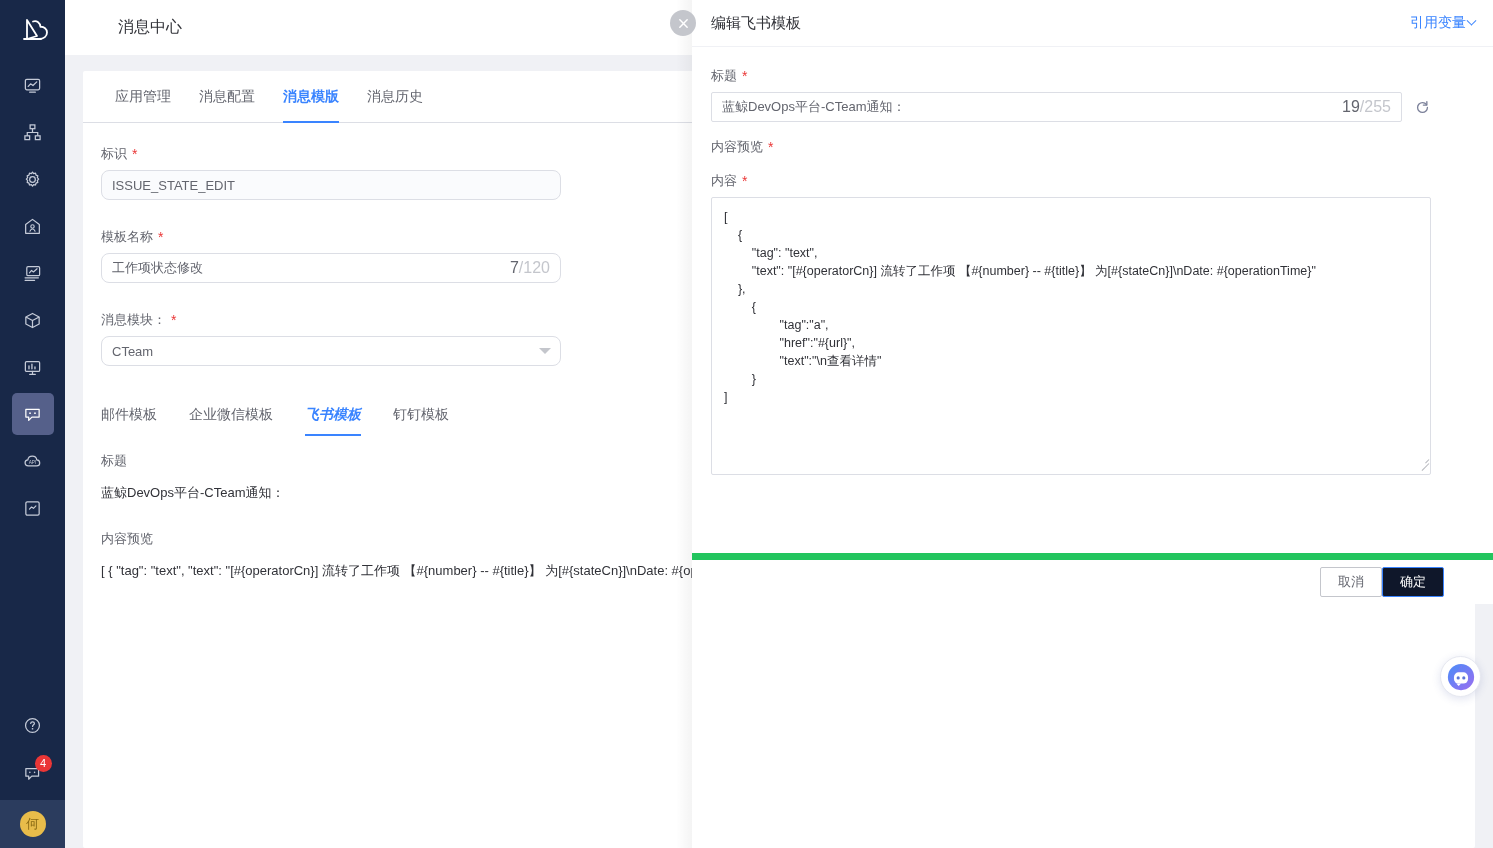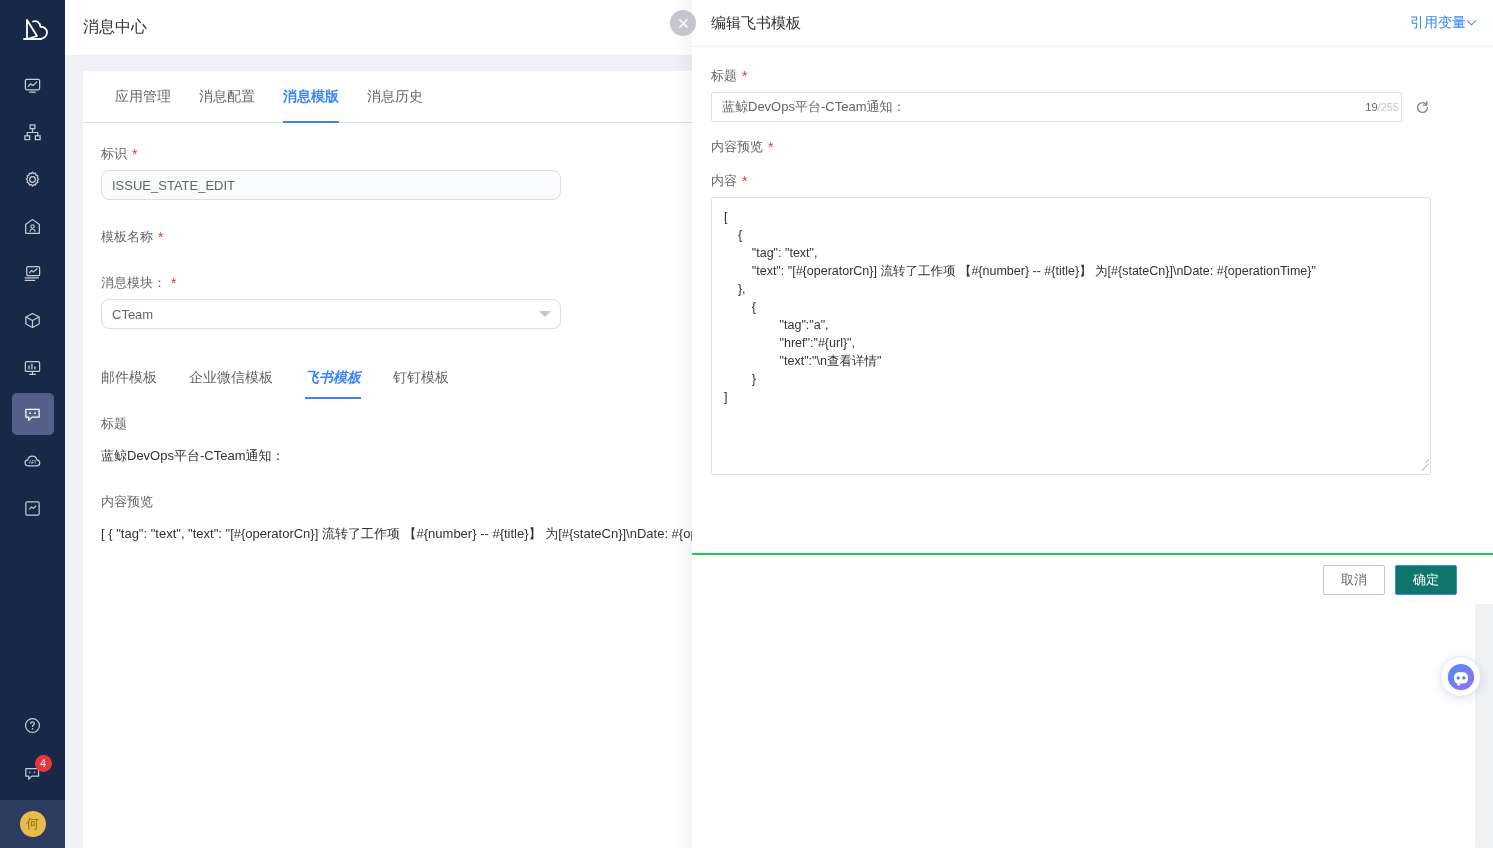--- a/index.html
+++ b/index.html
@@ -64,21 +64,21 @@
     position: absolute; left: 65px; top: 0;
     width: 1428px; height: 848px;
     background: #f0f1f5;
   }
   .topbar {
     height: 56px; background: #fff;
     display: flex; align-items: center;
     padding-left: 18px;
     border-bottom: 1px solid #f0f1f5;
   }
-  .topbar-title { font-size: 16px; color: #313238; }
+  .topbar-title { font-size: 16px; color: #313238; margin-left: 35px; }
 
   .content-wrap { padding: 15px 18px 0 18px; height: calc(848px - 56px); }
   .card {
     background: #fff; min-height: 777px;
     border-radius: 2px;
   }
   .tabbar {
     height: 52px; border-bottom: 1px solid #dcdee5;
     display: flex; align-items: stretch; padding-left: 18px;
   }
@@ -98,22 +98,22 @@
   .flabel { font-size: 13px; color: #63656e; margin-bottom: 7px; display: flex; align-items: center; }
   .req { color: #ea3636; margin-left: 5px; font-size: 14px; line-height: 1; }
   .input {
     position: relative;
     height: 30px; border: 1px solid #dcdee5; border-radius: 8px;
     display: flex; align-items: center; padding: 0 10px;
     font-size: 13px; color: #63656e; background: #fff;
   }
   .input.readonly { background: #fafbfd; color: #63656e; }
   .counter {
-    position: absolute; right: 2px; top: 50%; transform: translateY(-50%);
-    font-size: 11px; color: #c4c6cc;
+    position: absolute; right: 10px; top: 50%; transform: translateY(-50%);
+    font-size: 16px; color: #c4c6cc;
   }
   .counter b { color: #63656e; font-weight: 400; }
   .select-arrow {
     position: absolute; right: 9px; top: 50%; transform: translateY(-50%);
     width: 0; height: 0;
     border-left: 6px solid transparent; border-right: 6px solid transparent;
     border-top: 6px solid #c4c6cc;
   }
 
   .subtabs { display: flex; align-items: stretch; height: 42px; margin-top: 14px; }
@@ -208,32 +208,32 @@
   }
   .resize-grip::before, .resize-grip::after {
     content: ""; position: absolute; right: 0;
     height: 1px; background: #b5b7bd; transform-origin: right;
   }
   .resize-grip::before { bottom: 1px; width: 10px; transform: rotate(-45deg); }
   .resize-grip::after  { bottom: 5px; width: 5px;  transform: rotate(-45deg); }
 
   .modal-foot {
     height: 51px; flex: 0 0 51px;
-    border-top: 2px solid #22c55e;
+    border-top: 7px solid #22c55e;
     display: flex; align-items: center; justify-content: flex-end;
-    gap: 10px; padding-right: 36px;
+    padding-right: 49px;
   }
   .btn {
     height: 30px; min-width: 62px; padding: 0 16px;
     border-radius: 2px; font-size: 13px;
     display: flex; align-items: center; justify-content: center;
     cursor: pointer;
   }
   .btn-default { border: 1px solid #c4c6cc; color: #63656e; background: #fff; }
-  .btn-primary { background: #0f766e; color: #fff; border: 1px solid #3a84ff; }
+  .btn-primary { background: #0f172a; color: #fff; border: 1px solid #3a84ff; }
 
   
   .fab {
     position: absolute; right: 12px; top: 656px;
     width: 41px; height: 41px; border-radius: 50%;
     background: #fff; border: 1px solid #e6e8f0;
     display: flex; align-items: center; justify-content: center;
     z-index: 70; cursor: pointer;
     box-shadow: 0 2px 8px rgba(60,80,160,0.16);
   }
@@ -369,20 +369,24 @@
             </div>
             <div class="input readonly">
               <span>ISSUE_STATE_EDIT</span>
             </div>
           </div>
 
           <div class="field">
             <div class="flabel">
               <span>模板名称</span>
               <span class="req">*</span>
+            </div>
+            <div class="input">
+              <span>工作项状态修改</span>
+              <span class="counter"><b>7</b><span>/120</span></span>
             </div>
           </div>
 
           <div class="field">
             <div class="flabel">
               <span>消息模块：</span>
               <span class="req">*</span>
             </div>
             <div class="input">
               <span>CTeam</span>

